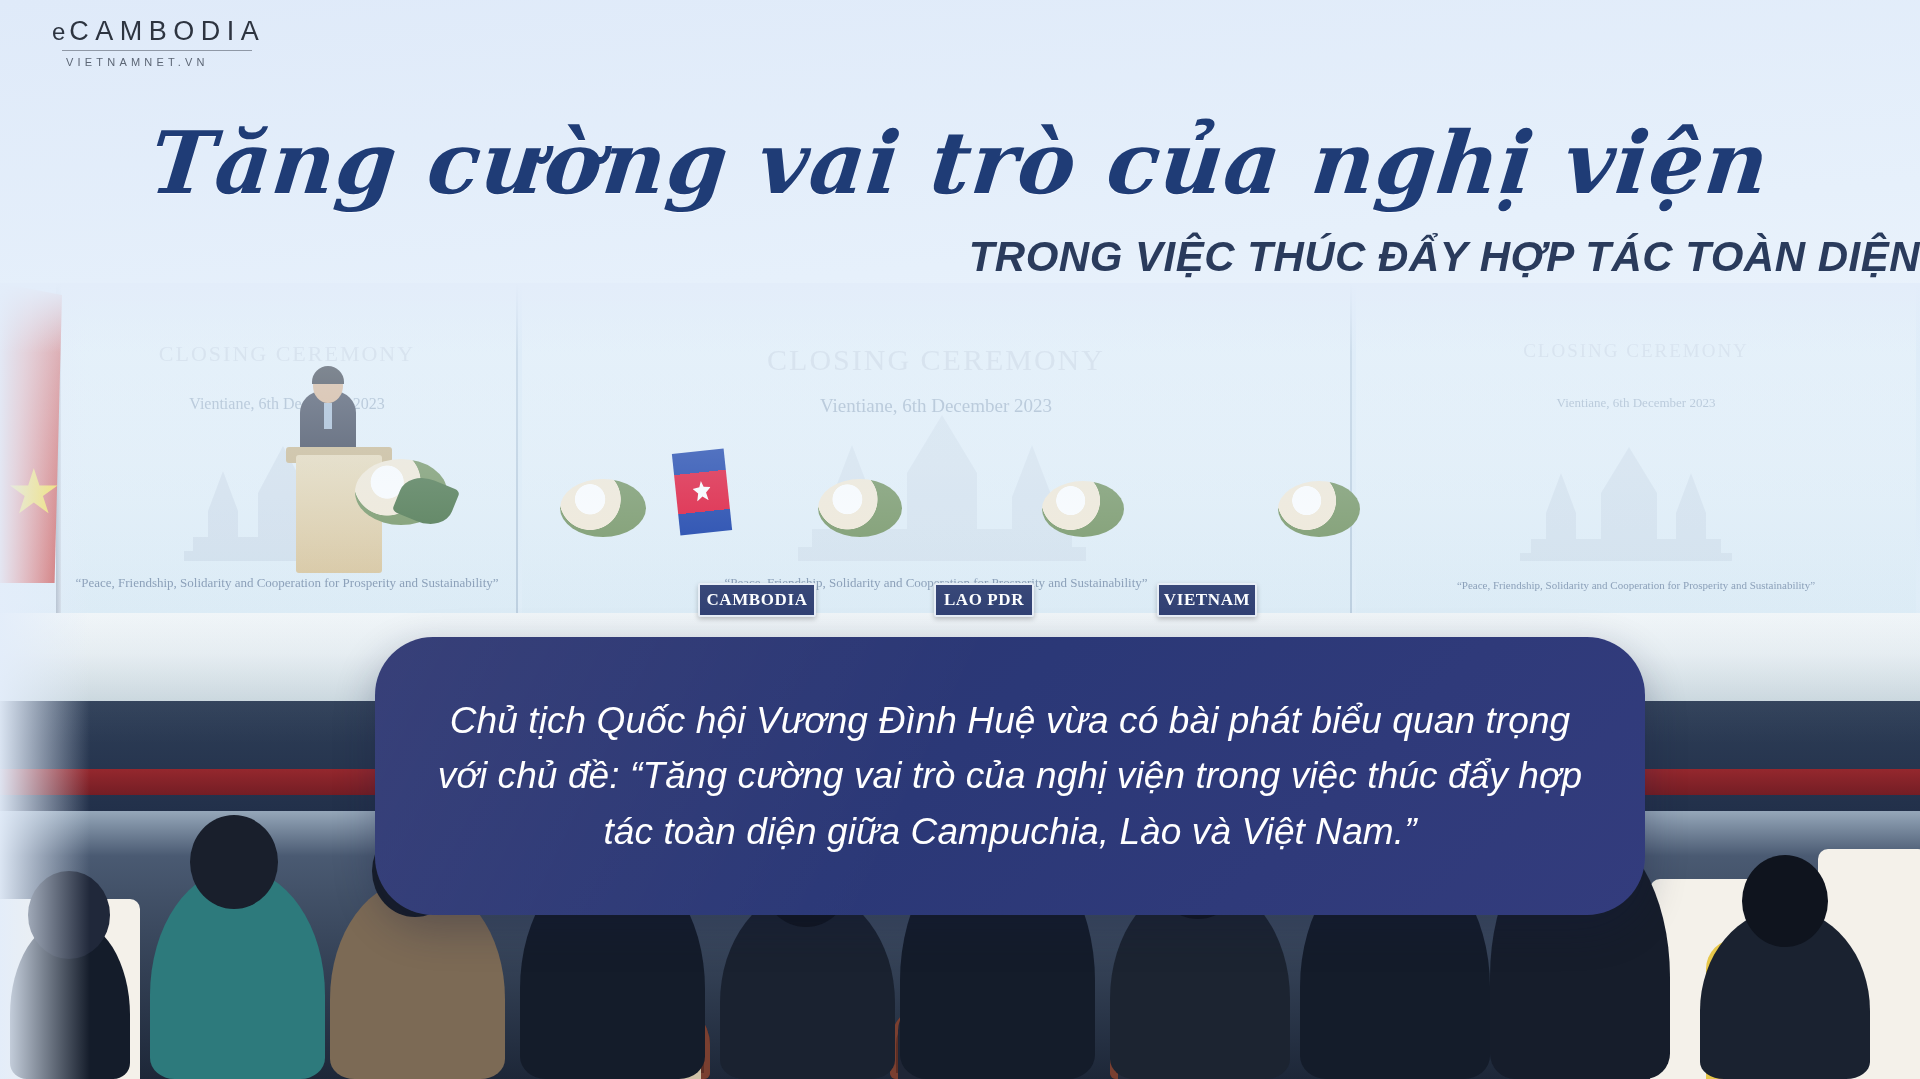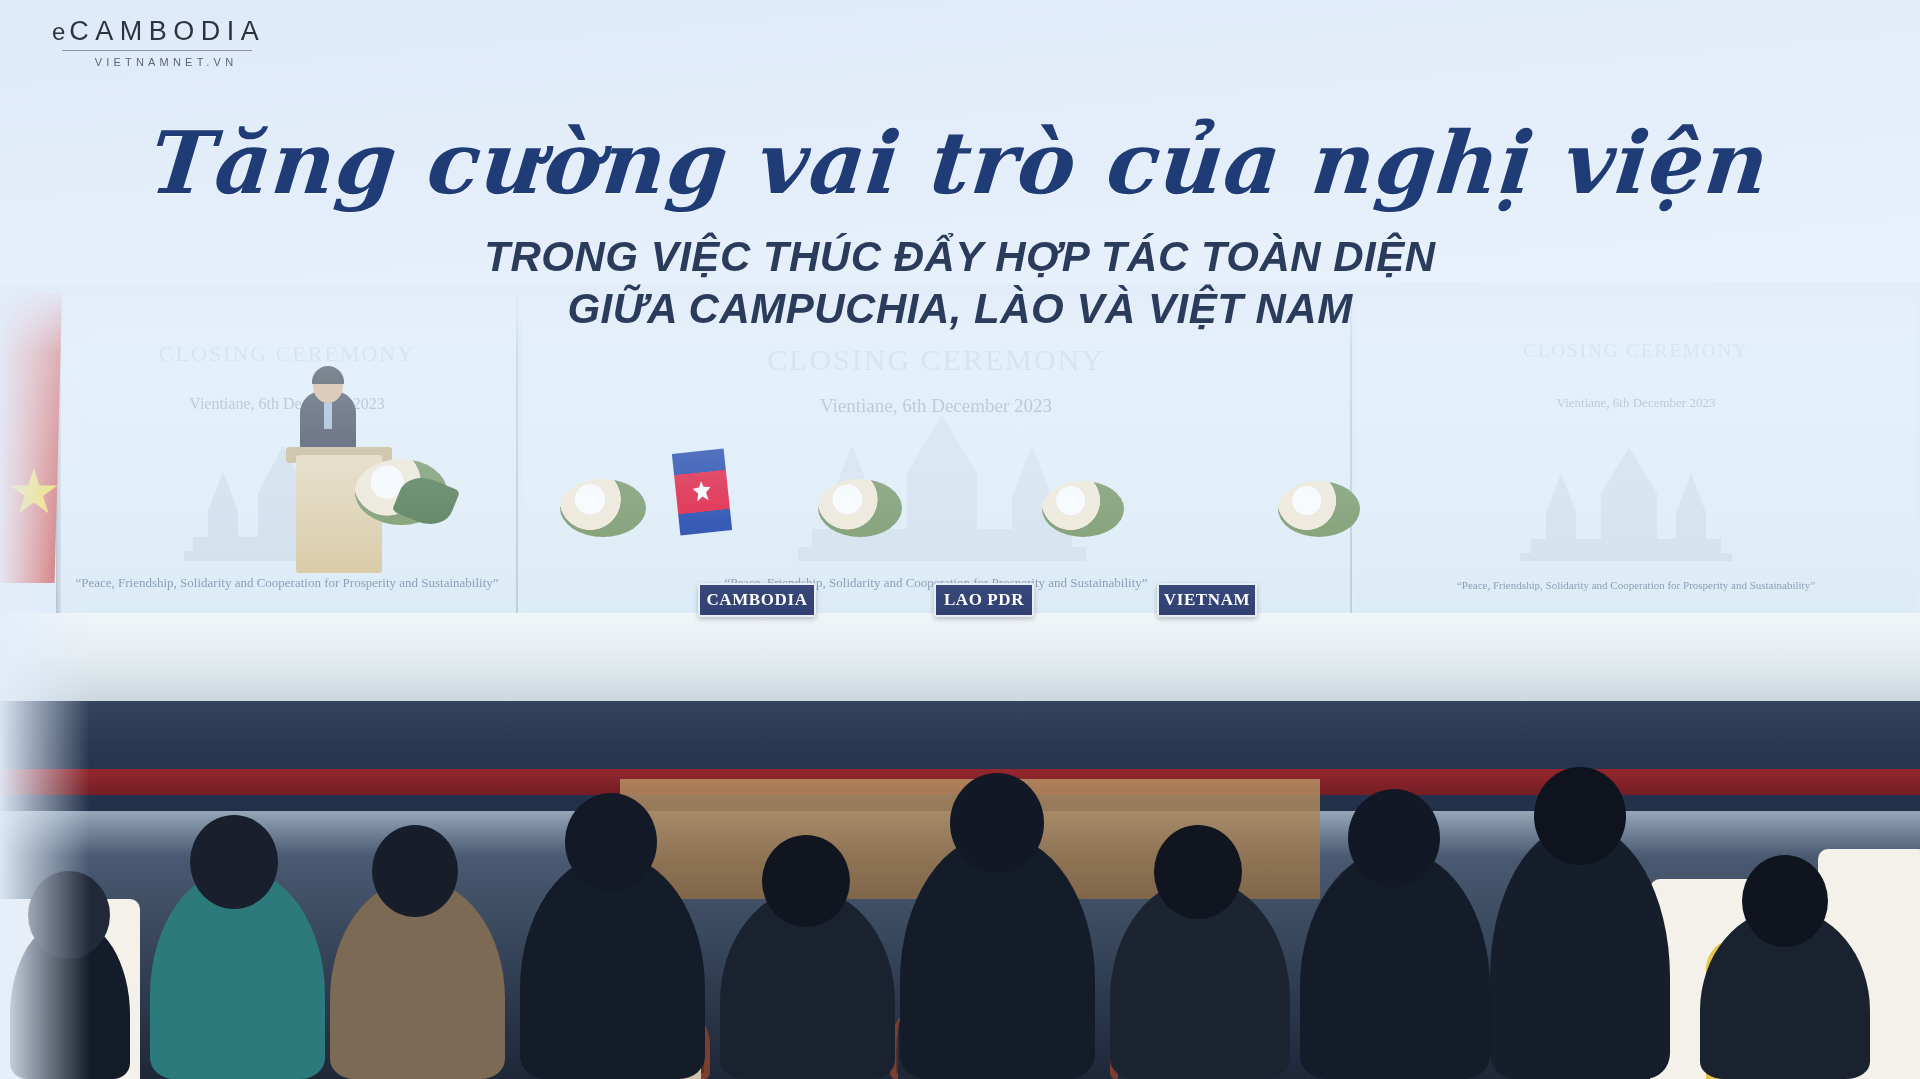--- a/index.html
+++ b/index.html
@@ -20,21 +20,21 @@
   
   .masthead { position:absolute; left:52px; top:18px; width:230px; }
   .masthead .emag {
     font-size:27px; letter-spacing:6.5px; color:#2d3440;
     font-weight:400; line-height:1; white-space:nowrap;
   }
   .masthead .emag .small { font-size:24px; letter-spacing:4px; }
   .masthead .rule { height:1px; background:#8f98a6; margin:5px 0 5px 10px; width:190px; }
   .masthead .site {
     font-size:11px; letter-spacing:4.2px; color:#5c6675;
-    text-align:center; width:200px; margin-left:14px; white-space:nowrap;
+    width:200px; margin-left:14px; white-space:nowrap;
   }
 
   
   .photo {
     position:absolute; left:0; top:283px; width:1920px; height:796px;
     overflow:hidden;
   }
   .photo .room {
     position:absolute; inset:0;
     background:linear-gradient(180deg,#dcebf6 0%,#dfedf7 40%,#cfe2f0 62%,#4a5a72 72%,#1d2738 100%);
@@ -224,21 +224,21 @@
     letter-spacing:1px;
     transform:skewX(-6deg);
     text-shadow:0 1px 0 rgba(255,255,255,.5);
     white-space:nowrap;
   }
   .sub-title {
     margin-top:24px;
     font-family:"Liberation Sans", sans-serif;
     font-style:italic; font-weight:700;
     font-size:42px; line-height:1.22;
-    color:#2a3b5c; letter-spacing:.5px;
+    color:#2a3b5c; letter-spacing:.5px;text-align:right;
   }
 
   
   .caption {
     position:absolute; left:375px; top:637px; width:1270px; height:278px;
     background:linear-gradient(135deg,#2b3470 0%,#2b3877 45%,#333c7d 100%);
     border-radius:58px;
     box-shadow:0 14px 40px rgba(20,28,60,.30);
     z-index:7;
     display:flex; align-items:center; justify-content:center;
@@ -398,18 +398,20 @@
       <span class="small">e</span><span>CAMBODIA</span>
     </div>
     <div class="rule"></div>
     <div class="site">VIETNAMNET.VN</div>
   </div>
 
   <div class="headline-wrap">
     <div class="script-title">Tăng cường vai trò của nghị viện</div>
     <div class="sub-title">
       <div>TRONG VIỆC THÚC ĐẨY HỢP TÁC TOÀN DIỆN</div>
-      <div>GIỮA CAMPUCHIA, LÀO VÀ VIỆT NAM</div>
     </div>
   </div>
 
+  <div class="caption">
+    <div class="caption-text">Chủ tịch Quốc hội Vương Đình Huệ vừa có bài phát biểu quan trọng với chủ đề: “Tăng cường vai trò của nghị viện trong việc thúc đẩy hợp tác toàn diện giữa Campuchia, Lào và Việt Nam.”</div>
+  </div>
 
 </div>
 
 </body></html>

